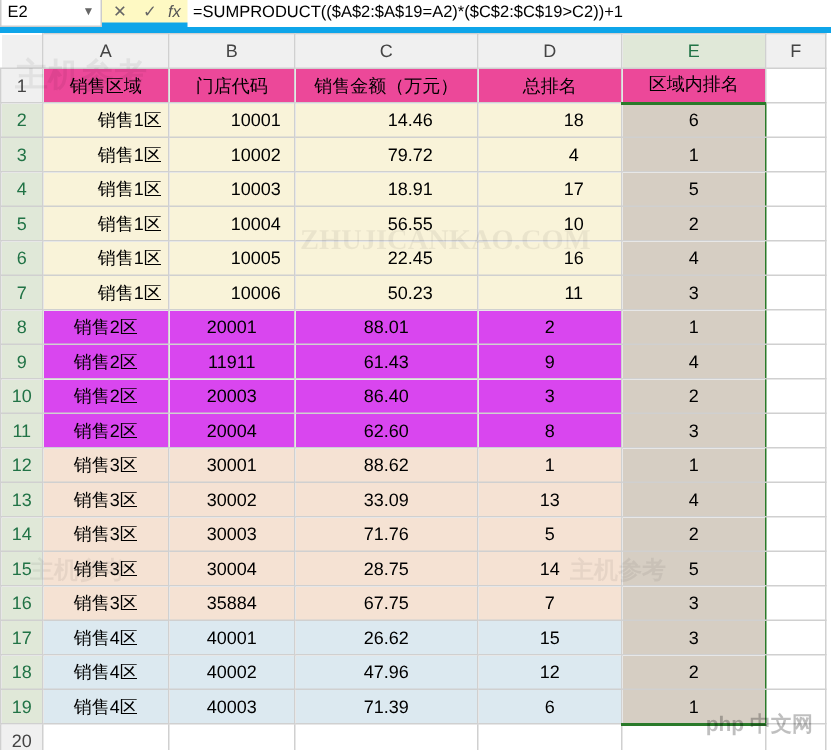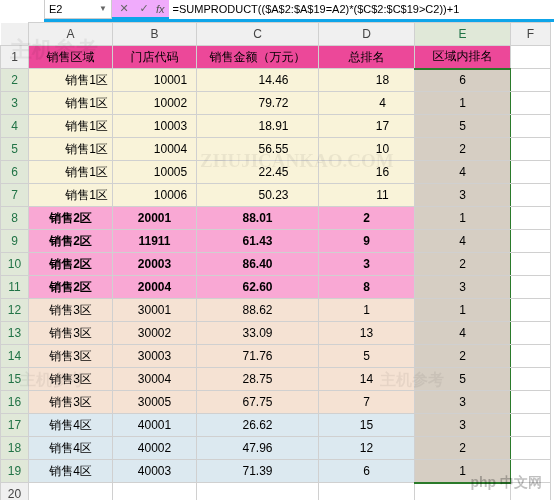--- a/index.html
+++ b/index.html
@@ -3,41 +3,41 @@
 <meta charset="utf-8">
 <style>
   * { box-sizing: border-box; margin: 0; padding: 0; }
   body { font-family: "Microsoft YaHei", Arial, sans-serif; font-size: 12px; background: #fff; width: 554px; height: 500px; overflow: hidden; position: relative; }
   .watermark { position: absolute; color: rgba(0,0,0,0.06); font-size: 22px; font-weight: bold; pointer-events: none; }
   .wm1 { top: 35px; left: 10px; }
   .wm2 { top: 150px; left: 200px; font-size: 19px; font-family: Liberation Serif, serif; }
   .wm3 { top: 370px; left: 20px; font-size: 16px; }
   .wm4 { top: 370px; left: 380px; font-size: 16px; }
   .wm-php { position: absolute; bottom: 8px; right: 12px; color: rgba(0,0,0,0.25); font-size: 14px; font-weight: bold; }
-  .formula-bar { display: flex; align-items: center; height: 22px; border-bottom: 5px solid #0ea5e9; background: #f0abfc; margin-left: 44px; }
+  .formula-bar { display: flex; align-items: center; height: 22px; border-bottom: 7px solid #0ea5e9; background: #fef9c3; }
   .name-box { width: 68px; height: 20px; background: #fff; border: 1px solid #ccc; font-size: 11px; padding: 2px 4px; display: flex; align-items: center; }
   .name-box .arrow { margin-left: auto; font-size: 8px; color: #666; }
   .fx-controls { display: flex; align-items: center; padding: 0 4px; gap: 4px; }
   .fx-btn { width: 16px; text-align: center; color: #666; font-size: 11px; }
   .fx-label { font-style: italic; font-size: 11px; color: #555; }
   .formula-input { flex: 1; background: #fff; border: none; font-size: 11px; padding: 2px 4px; height: 20px; }
   table { border-collapse: collapse; table-layout: fixed; }
   th, td { border: 1px solid #d0d0d0; text-align: center; height: 23px; font-size: 12px; overflow: hidden; white-space: nowrap; }
   th.corner { width: 28px; background: #f0f0f0; border-top: none; border-left: none; }
   th.colh { background: #f0f0f0; font-weight: normal; color: #444; }
   th.rowh { width: 28px; background: #f0f0f0; font-weight: normal; color: #444; }
   .cA { width: 84px; }
   .cB { width: 84px; }
   .cC { width: 122px; }
   .cD { width: 96px; }
   .cE { width: 96px; }
   .cF { width: 40px; }
   .hdr { background: #ec4899; color: #000; text-align: center; }
   .g1 { background: #f9f3d9; padding-left: 32px; }
-  .g2 { background: #f9a8d4; font-weight: bold; }
+  .g2 { background: #d946ef; }
   .g3 { background: #f5e2d3; }
   .g4 { background: #dce9f0; }
   .rank { background: #d6cec3; }
   td.cE.sel { border-left: 1px solid #2a7a2a; border-right: 1px solid #2a7a2a; }
   tr.firstsel td.cE { border-top: 2px solid #2a7a2a; }
   tr.lastsel td.cE { border-bottom: 2px solid #2a7a2a; }
   th.colh.sel { background: #e0e8d8; color: #217346; }
   th.rowh.sel { background: #e0e8d8; color: #217346; }
   .blank-row td { background: #fff; }
 </style>
@@ -206,21 +206,21 @@
         <td class="cA g3">销售3区</td>
         <td class="cB g3">30004</td>
         <td class="cC g3">28.75</td>
         <td class="cD g3">14</td>
         <td class="cE rank sel">5</td>
         <td class="cF"></td>
       </tr>
       <tr>
         <th class="rowh sel">16</th>
         <td class="cA g3">销售3区</td>
-        <td class="cB g3">30005</td>
+        <td class="cB g3">35884</td>
         <td class="cC g3">67.75</td>
         <td class="cD g3">7</td>
         <td class="cE rank sel">3</td>
         <td class="cF"></td>
       </tr>
       <tr>
         <th class="rowh sel">17</th>
         <td class="cA g4">销售4区</td>
         <td class="cB g4">40001</td>
         <td class="cC g4">26.62</td>

